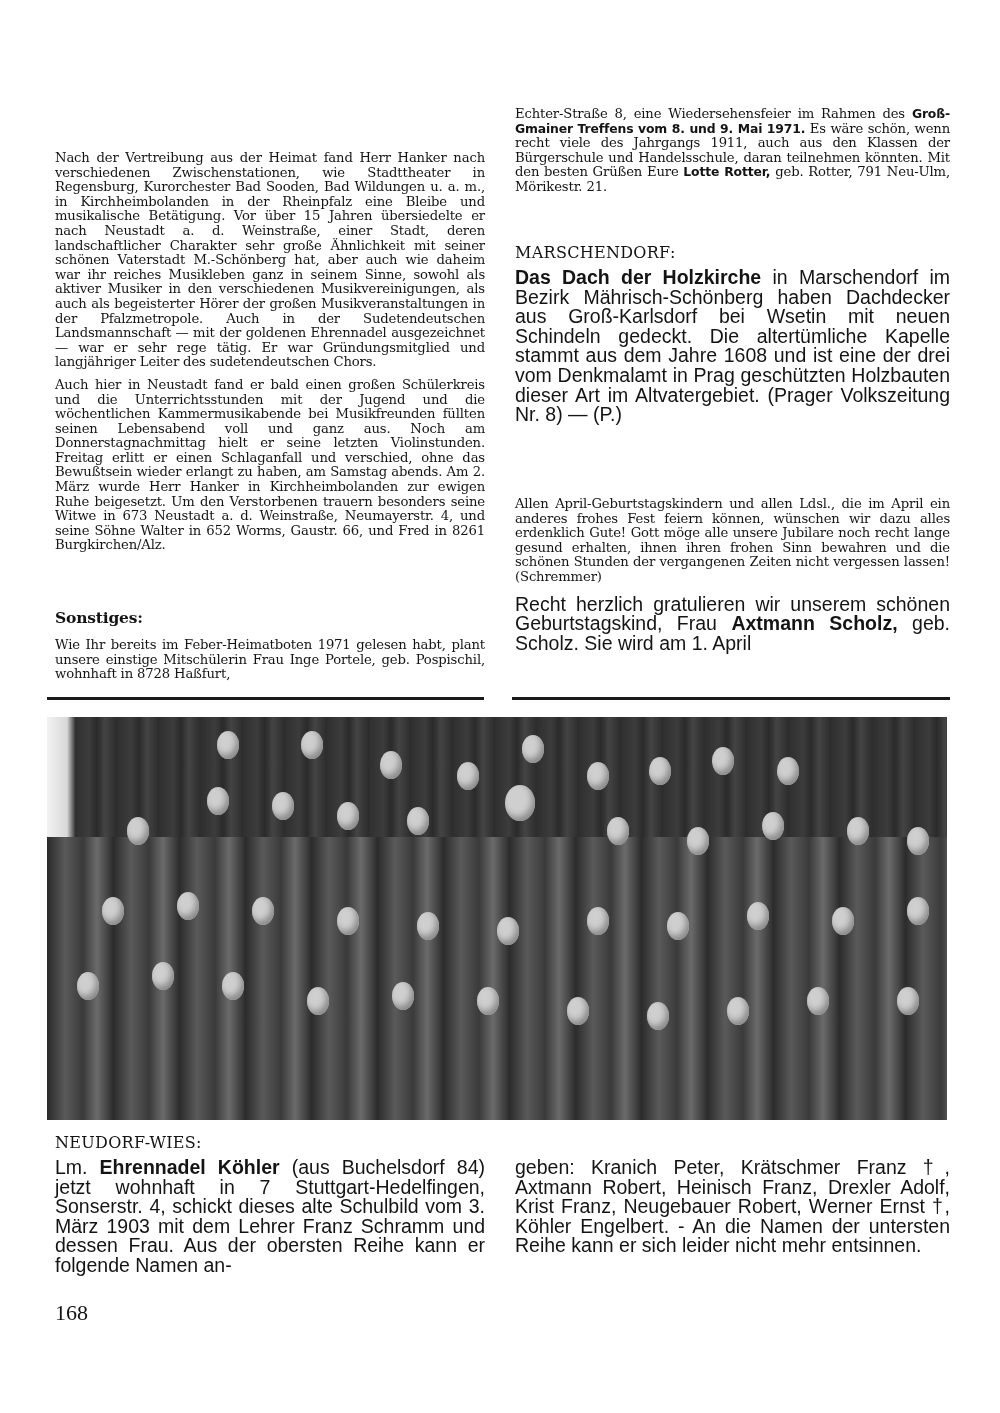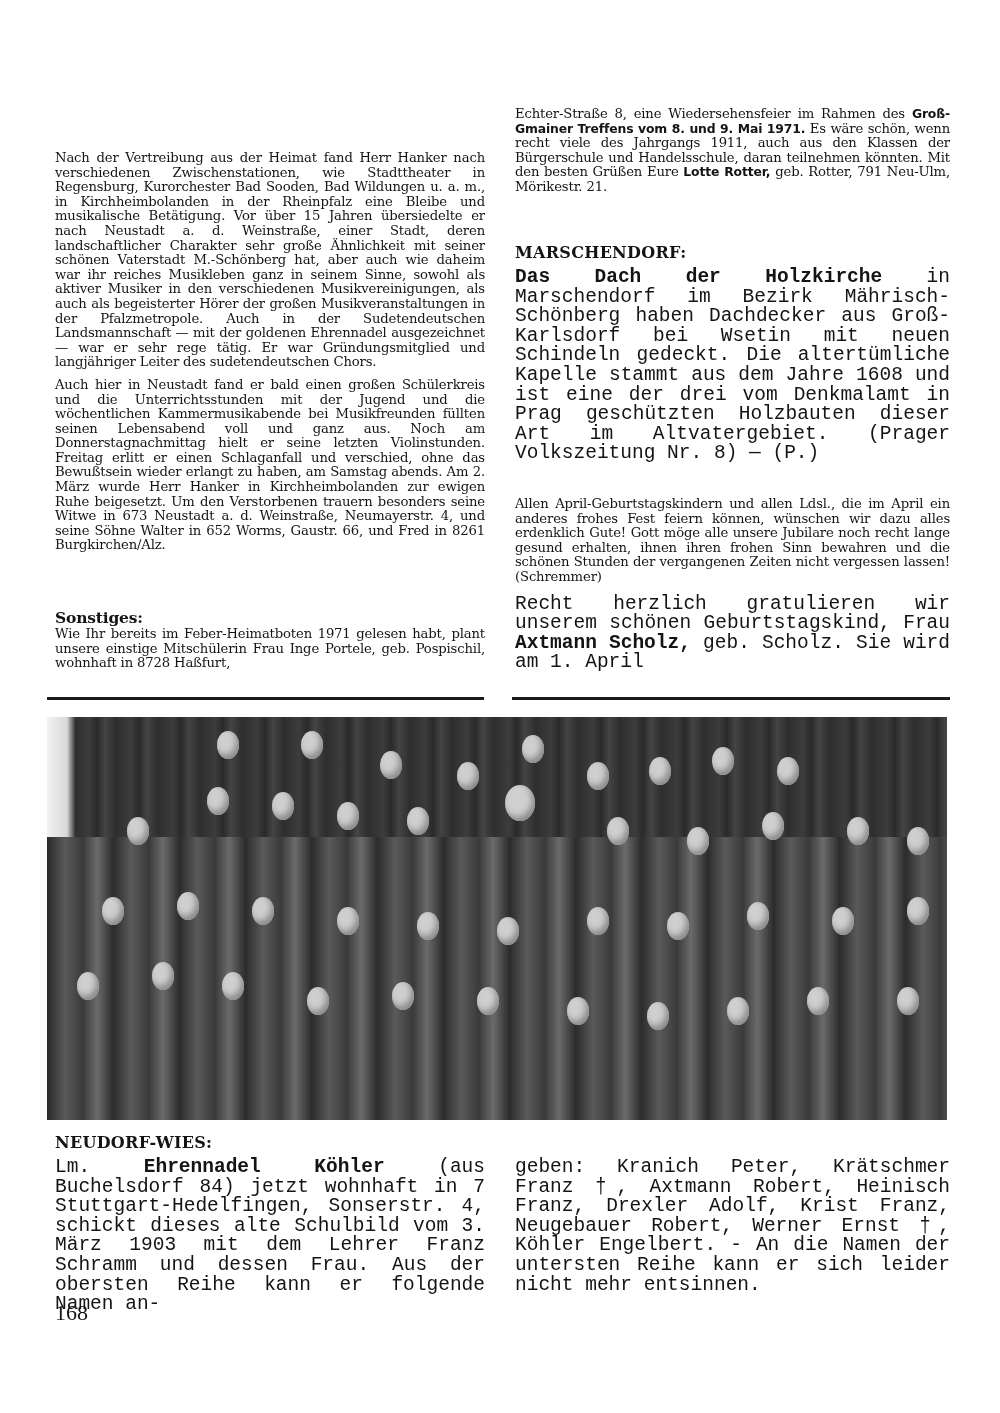--- a/index.html
+++ b/index.html
@@ -1,24 +1,24 @@
 <!DOCTYPE html>
 <html><head>
 <meta charset="utf-8">
 <style>
   html, body { margin:0; padding:0; background:#ffffff; }
   body { width:1000px; height:1413px; position:relative; overflow:hidden; color:#141414; }
   .col { position:absolute; }
   .small { font-family:"DejaVu Serif", "Liberation Serif", serif; font-size:13.2px; line-height:14.6px; text-align:justify; letter-spacing:-0.15px; }
   .small p { margin:0; }
   .small p + p { margin-top:8px; }
-  .large { font-family:Liberation Mono, monospace; font-size:19.5px; line-height:19.6px; text-align:justify; }
+  .large { font-family:Liberation Sans, sans-serif; font-size:19.5px; line-height:19.6px; text-align:justify; }
   .large p { margin:0; }
   .head-small { font-family:"DejaVu Serif", "Liberation Serif", serif; font-weight:bold; font-size:15.5px; margin:0; letter-spacing:-0.2px; }
-  .head-caps { font-family:"DejaVu Serif", "Liberation Serif", serif; font-weight:bold; font-size:16px; margin:0; letter-spacing:0.3px; }
+  .head-caps { font-family:"DejaVu Serif", "Liberation Serif", serif; font-weight:normal; font-size:16px; margin:0; letter-spacing:0.3px; }
   .bsans { font-family:"DejaVu Sans", "Liberation Sans", sans-serif; font-weight:bold; font-size:12.4px; }
   b { font-weight:bold; }
   .rule { position:absolute; height:3px; background:#1a1a1a; }
   .photo { position:absolute; left:47px; top:717px; width:900px; height:403px; overflow:hidden;
     background:
       radial-gradient(ellipse 14px 18px at 10% 15%, #d6d6d6 0%, #d6d6d6 50%, transparent 70%),
       linear-gradient(90deg, #f2f2f2 0px, #d9d9d9 20px, #3a3a3a 28px, #3a3a3a 100%);
   }
   .photo .wall { position:absolute; left:28px; top:0; right:0; height:180px;
     background: repeating-linear-gradient(90deg, #2f2f2f 0px, #3c3c3c 14px, #2a2a2a 22px, #444 30px, #2c2c2c 42px);
@@ -32,21 +32,21 @@
 </head>
 <body>
 
 <div class="col small" style="left:55px; top:107px; width:430px;margin-top:44px;">
   <p>Nach der Vertreibung aus der Heimat fand Herr Hanker nach verschiedenen Zwischenstationen, wie Stadttheater in Regensburg, Kurorchester Bad Sooden, Bad Wildungen u. a. m., in Kirchheimbolanden in der Rheinpfalz eine Bleibe und musikalische Betätigung. Vor über 15 Jahren übersiedelte er nach Neustadt a. d. Weinstraße, einer Stadt, deren landschaftlicher Charakter sehr große Ähnlichkeit mit seiner schönen Vaterstadt M.-Schönberg hat, aber auch wie daheim war ihr reiches Musikleben ganz in seinem Sinne, sowohl als aktiver Musiker in den verschiedenen Musikvereinigungen, als auch als begeisterter Hörer der großen Musikveranstaltungen in der Pfalzmetropole. Auch in der Sudetendeutschen Landsmannschaft — mit der goldenen Ehrennadel ausgezeichnet — war er sehr rege tätig. Er war Gründungsmitglied und langjähriger Leiter des sudetendeutschen Chors.</p>
   <p>Auch hier in Neustadt fand er bald einen großen Schülerkreis und die Unterrichtsstunden mit der Jugend und die wöchentlichen Kammermusikabende bei Musikfreunden füllten seinen Lebensabend voll und ganz aus. Noch am Donnerstagnachmittag hielt er seine letzten Violinstunden. Freitag erlitt er einen Schlaganfall und verschied, ohne das Bewußtsein wieder erlangt zu haben, am Samstag abends. Am 2. März wurde Herr Hanker in Kirchheimbolanden zur ewigen Ruhe beigesetzt. Um den Verstorbenen trauern besonders seine Witwe in 673 Neustadt a. d. Weinstraße, Neumayerstr. 4, und seine Söhne Walter in 652 Worms, Gaustr. 66, und Fred in 8261 Burgkirchen/Alz.</p>
 </div>
 
 <div class="col" style="left:55px; top:608px; width:430px;">
   <h3 class="head-small">Sonstiges:</h3>
-  <div class="small" style="margin-top:0;">
+  <div class="small" style="margin-top:11px;">
     <p>Wie Ihr bereits im Feber-Heimatboten 1971 gelesen habt, plant unsere einstige Mitschülerin Frau Inge Portele, geb. Pospischil, wohnhaft in 8728 Haßfurt,</p>
   </div>
 </div>
 
 <div class="col small" style="left:515px; top:107px; width:435px;">
   <p>
     <span>Echter-Straße 8, eine Wiedersehensfeier im Rahmen des </span><span class="bsans">Groß-Gmainer Treffens vom 8. und 9. Mai 1971.</span><span> Es wäre schön, wenn recht viele des Jahrgangs 1911, auch aus den Klassen der Bürgerschule und Handelsschule, daran teilnehmen könnten. Mit den besten Grüßen Eure </span><span class="bsans">Lotte Rotter,</span><span> geb. Rotter, 791 Neu-Ulm, Mörikestr. 21.</span>
   </p>
 </div>
 

